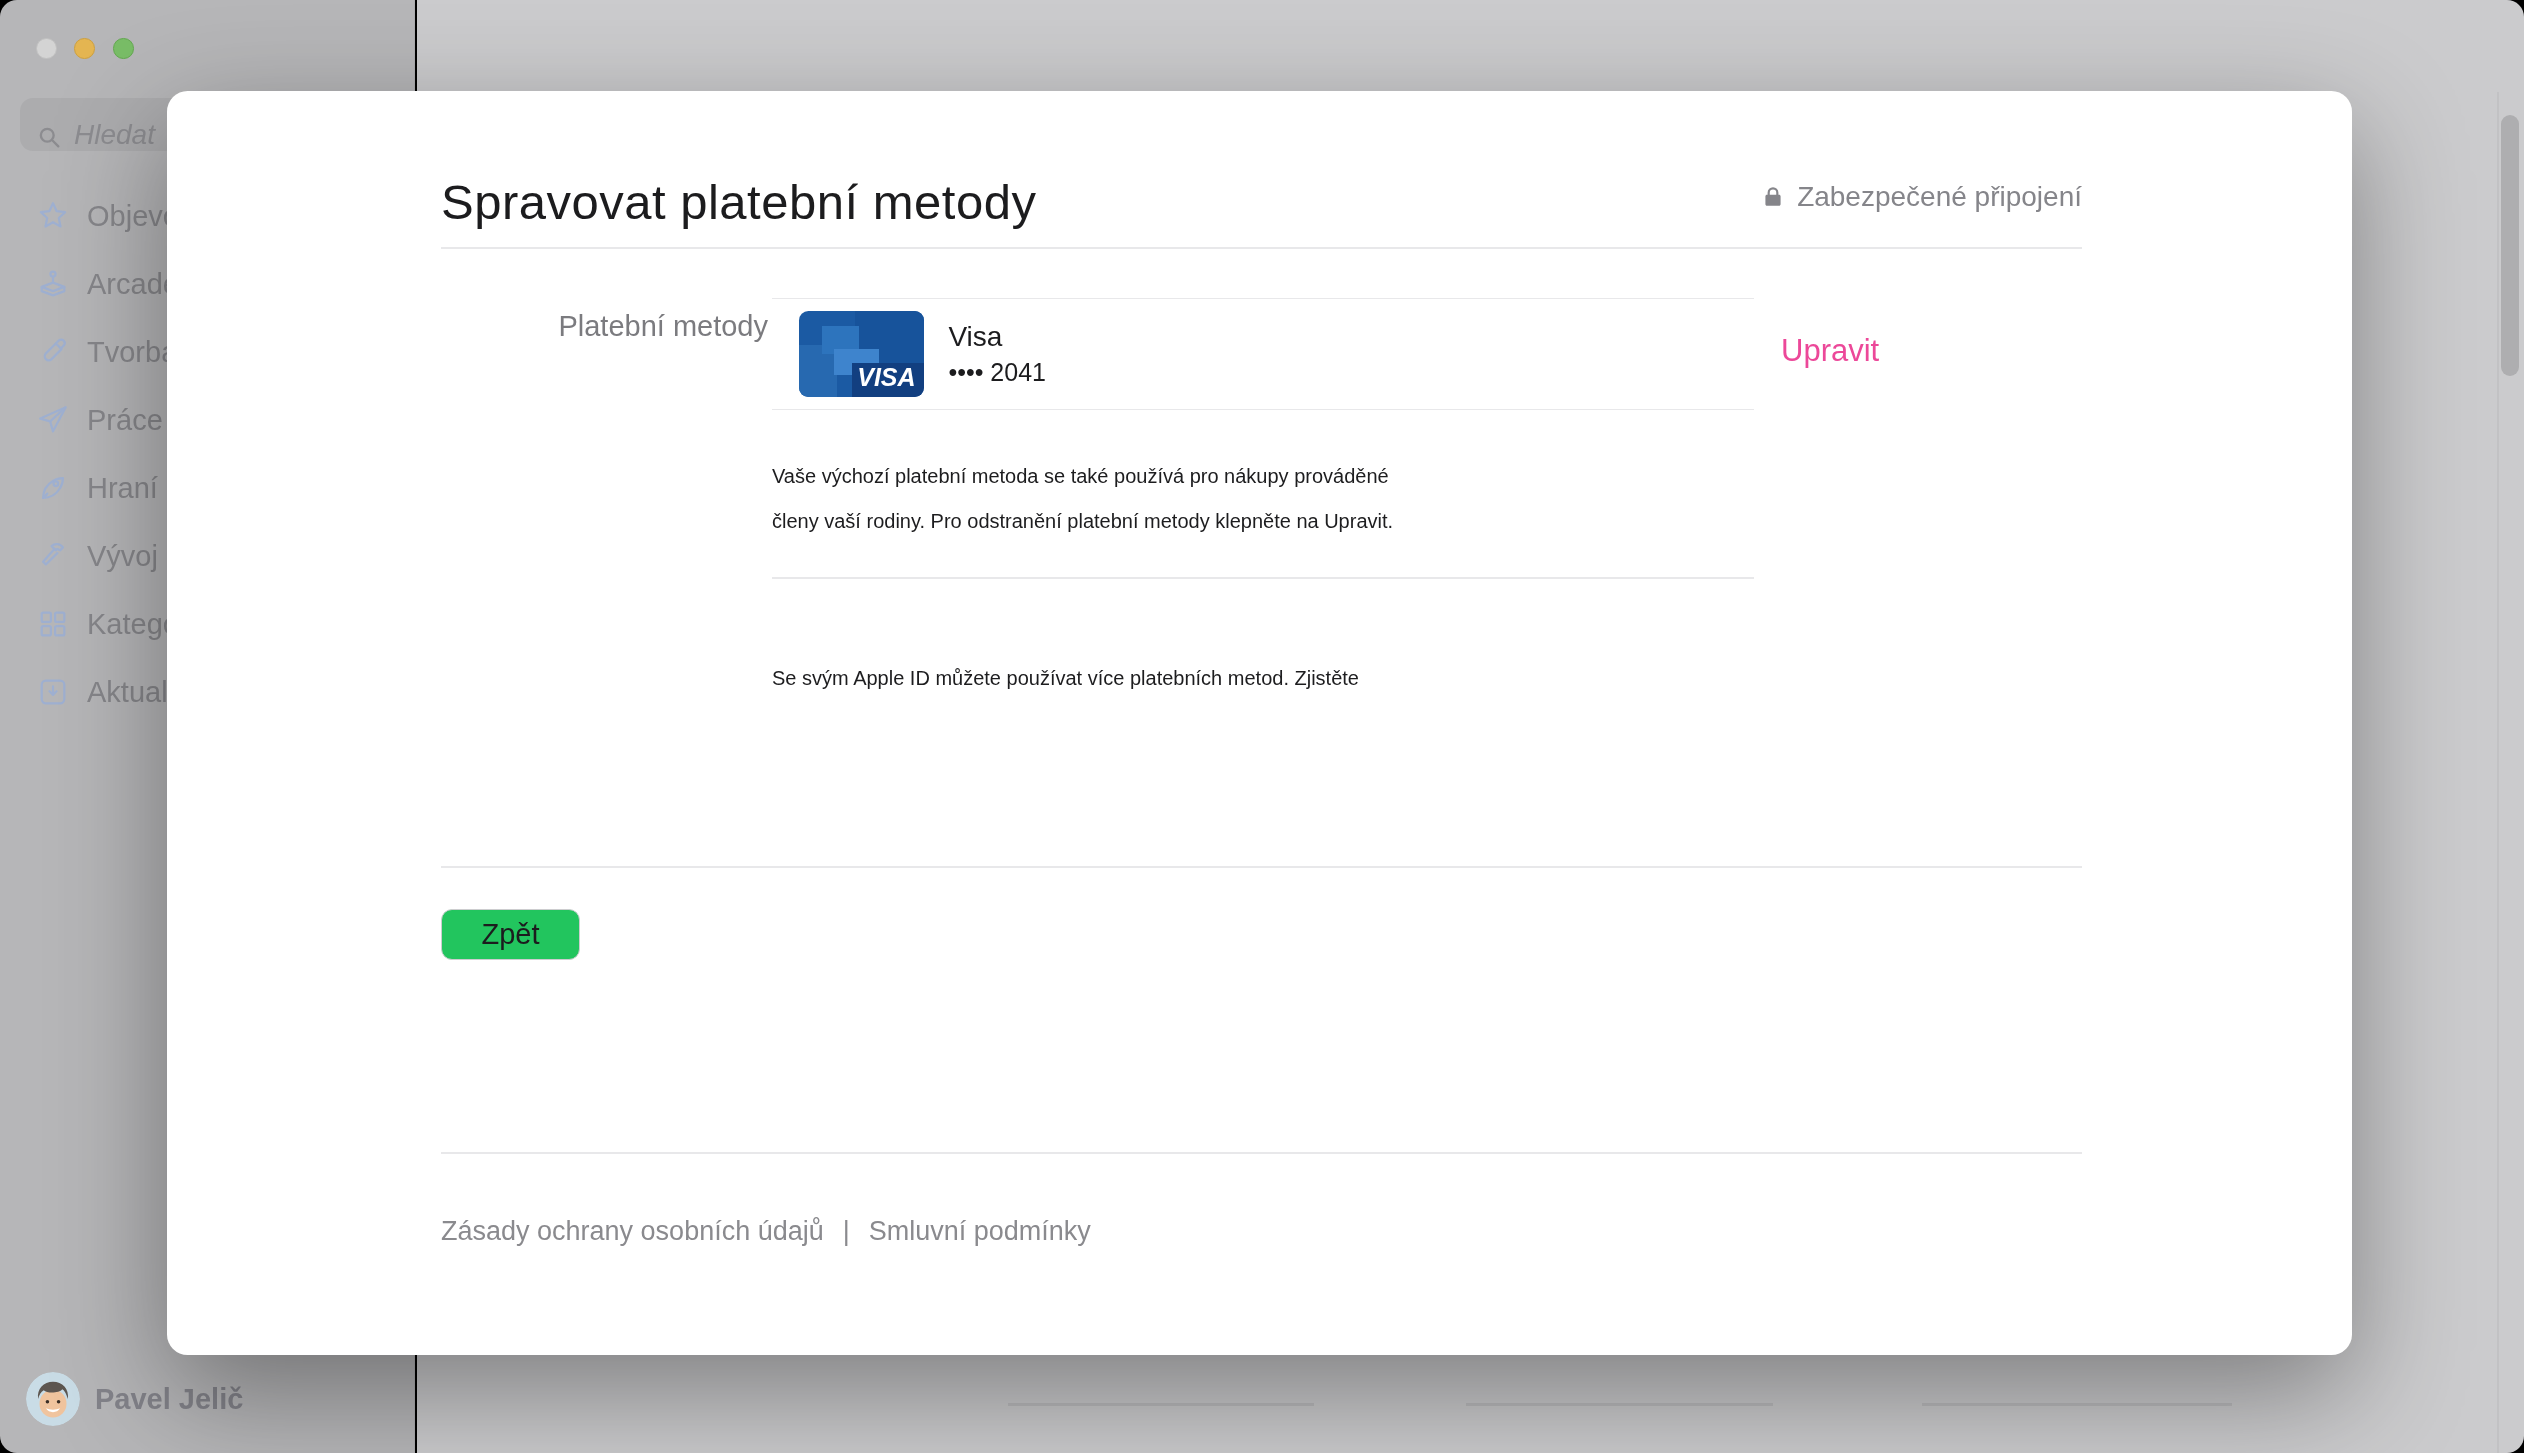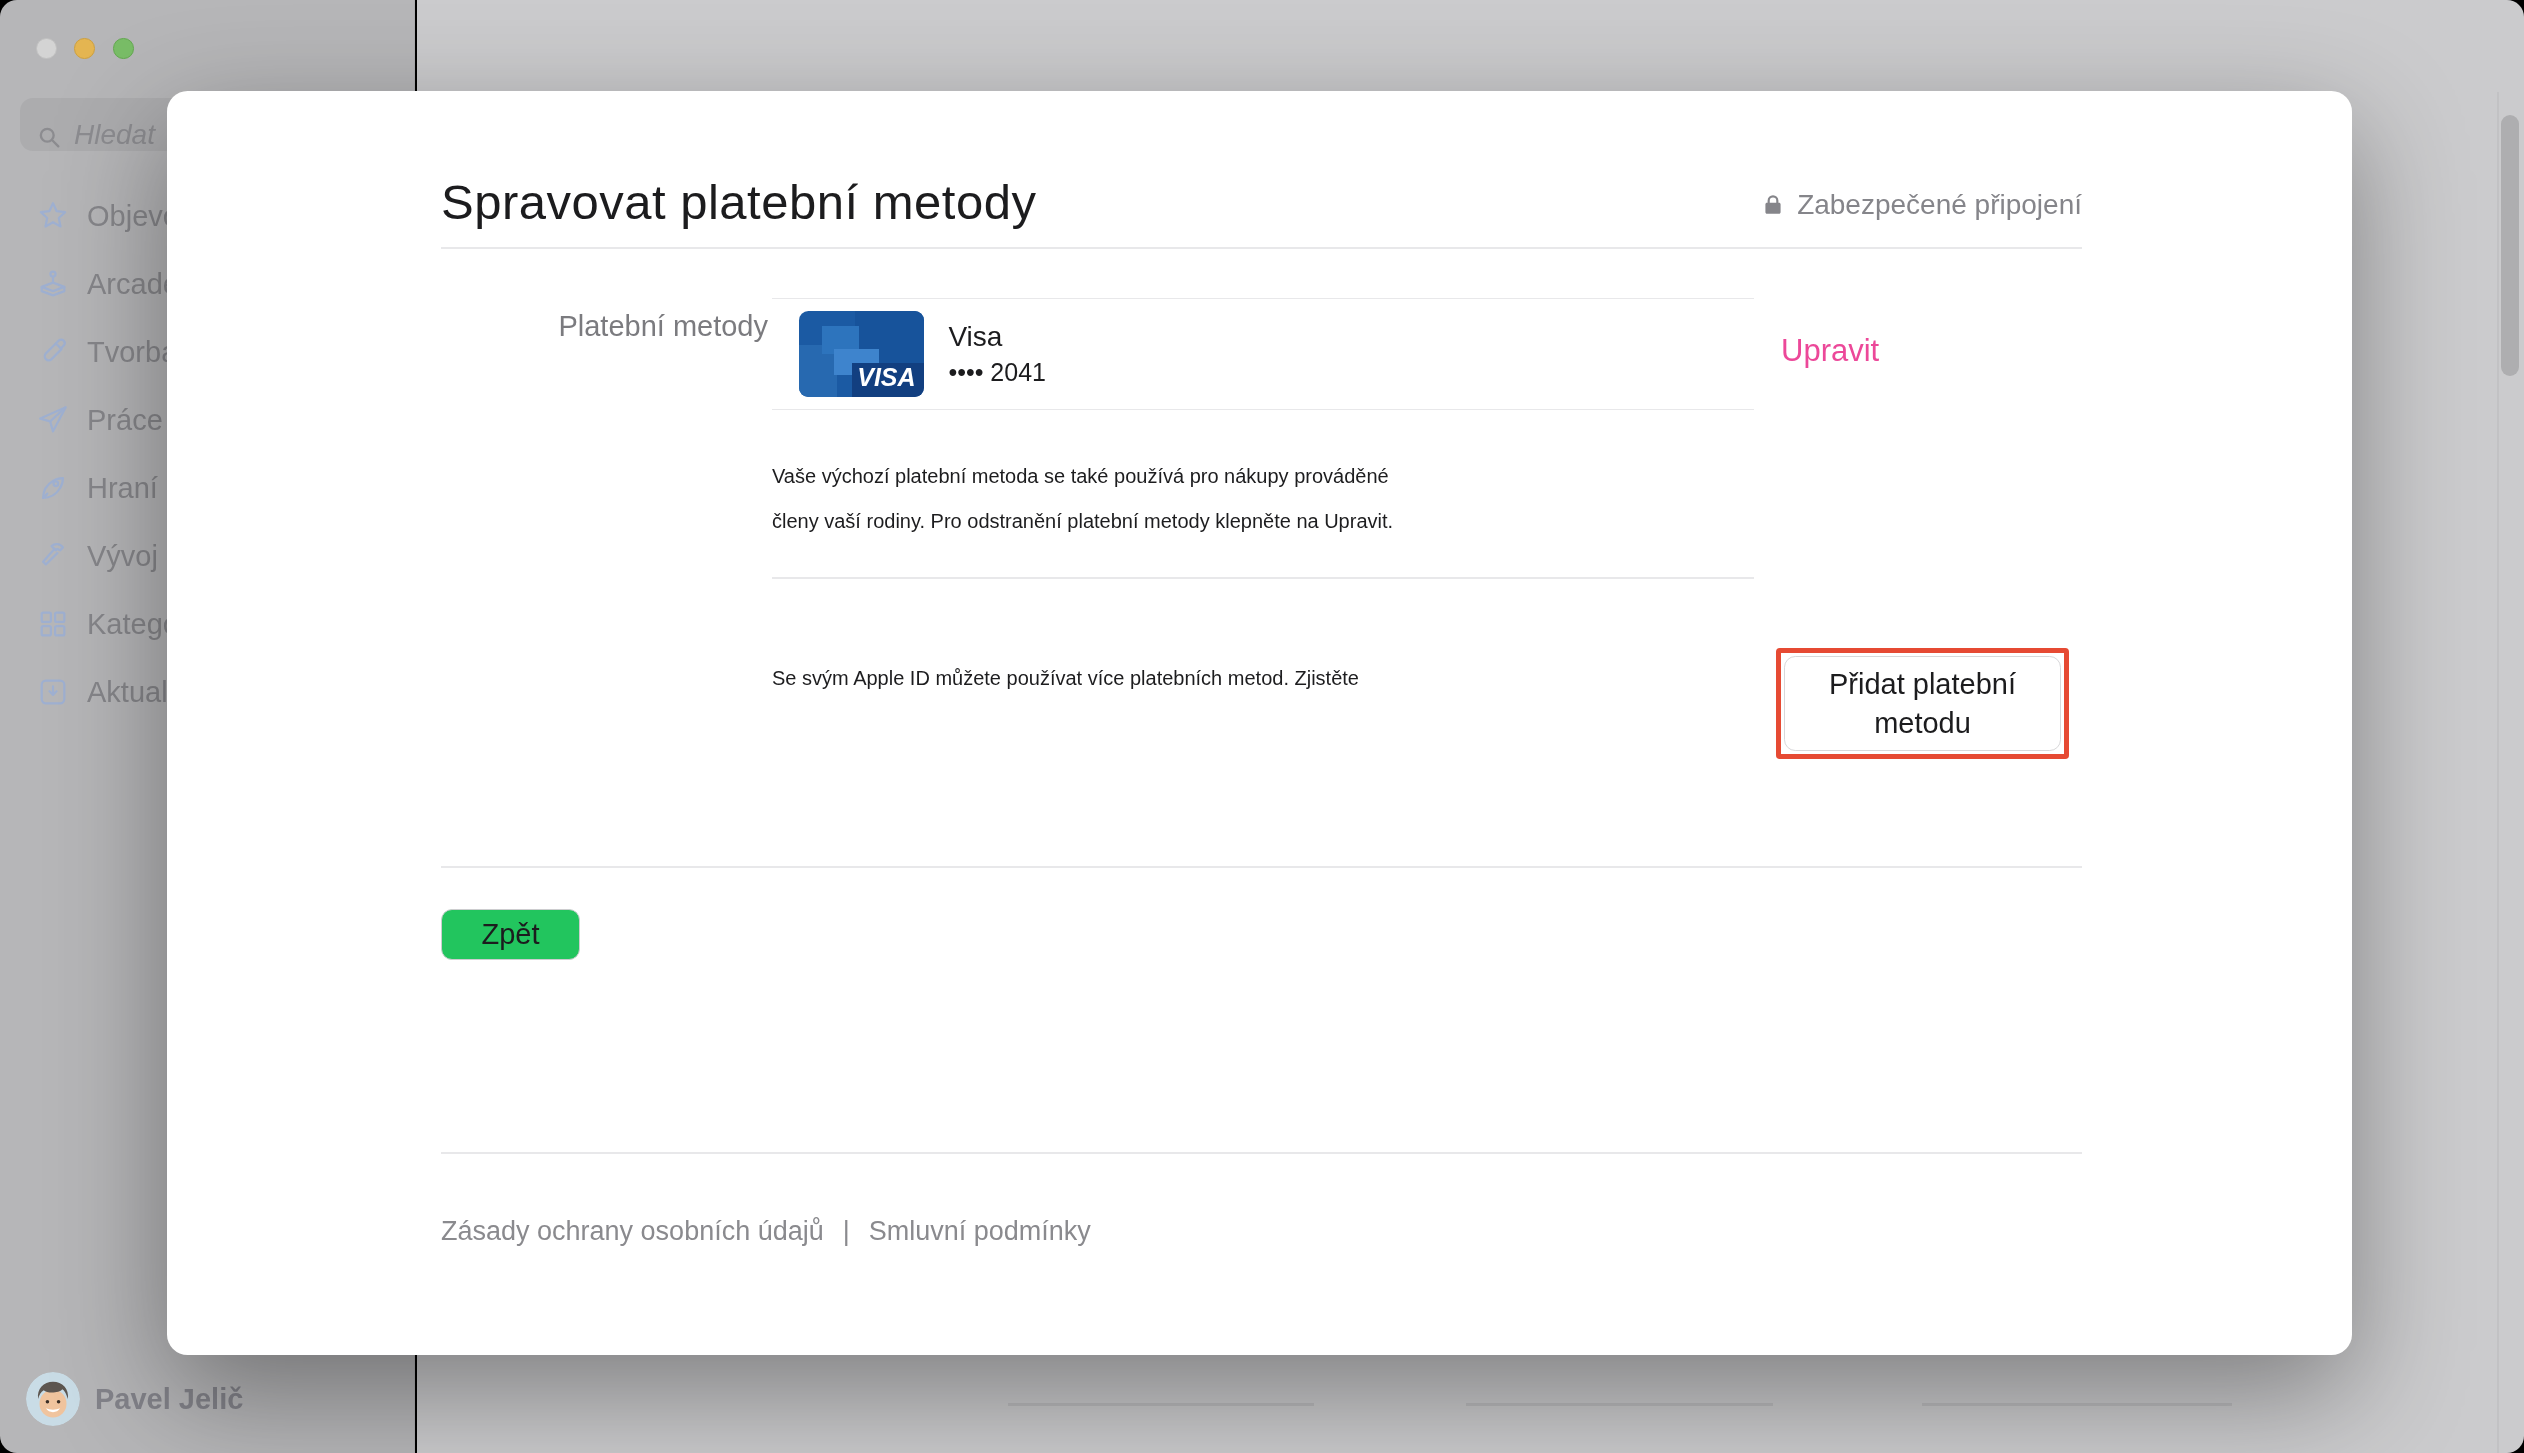--- a/index.html
+++ b/index.html
@@ -33,21 +33,21 @@
   .scroll-track { position: absolute; left: 2497px; top: 92px; width: 1.9px; height: 1362px; background: #c2c2c4; }
   .scroll-thumb { position: absolute; left: 2501px; top: 115px; width: 18px; height: 261px;
     border-radius: 9.4px; background: #aeaeb0; }
   .bottom-line { position: absolute; top: 1403px; height: 2.8px; background: #bcbcbe; }
 
   
   .modal { position: absolute; left: 167px; top: 91px; width: 2185px; height: 1264px;
     background: #fff; border-radius: 20.6px; box-shadow: 0 38px 113px rgba(0,0,0,.38); }
   .modal-title { position: absolute; left: 274px; top: 83px; font-size: 49px;
     font-weight: 400; color: #1c1c1e; letter-spacing: 0.5px; }
-  .secure { position: absolute; right: 270px; top: 98px; display: flex;
+  .secure { position: absolute; right: 270px; top: 90px; display: flex;
     align-items: center; gap: 11.3px; color: #85858a; }
   .secure svg { width: 26px; height: 30px; }
   .secure-label { font-size: 28px; color: #85858a; }
   .hr { position: absolute; height: 1.9px; background: #e8e8ea; }
   .hr-title  { left: 274px; top: 156px; width: 1641px; }
   .hr-mid    { left: 605px; top: 486px; width: 982px; }
   .hr-full   { left: 274px; top: 775px; width: 1641px; }
   .hr-footer { left: 274px; top: 1061px; width: 1641px; }
   .section-label { position: absolute; left: 274px; top: 219px; width: 327px;
     text-align: right; font-size: 29px; color: #7b7b7f; }
@@ -242,26 +242,20 @@
       <div>Vaše výchozí platební metoda se také používá pro nákupy prováděné</div>
       <div>členy vaší rodiny. Pro odstranění platební metody klepněte na Upravit.</div>
     </div>
 
     <div class="hr hr-mid"></div>
 
     <div class="para para-2">
       <div>Se svým Apple ID můžete používat více platebních metod. Zjistěte</div>
     </div>
 
-    <div class="annotation-box">
-      <button class="add-btn">
-        <span>Přidat platební</span>
-        <span>metodu</span>
-      </button>
-    </div>
 
     <div class="hr hr-full"></div>
 
     <button class="back-btn">Zpět</button>
 
     <div class="hr hr-footer"></div>
 
     <div class="foot-2">
       <span>Zásady ochrany osobních údajů</span>
       <span>|</span>

